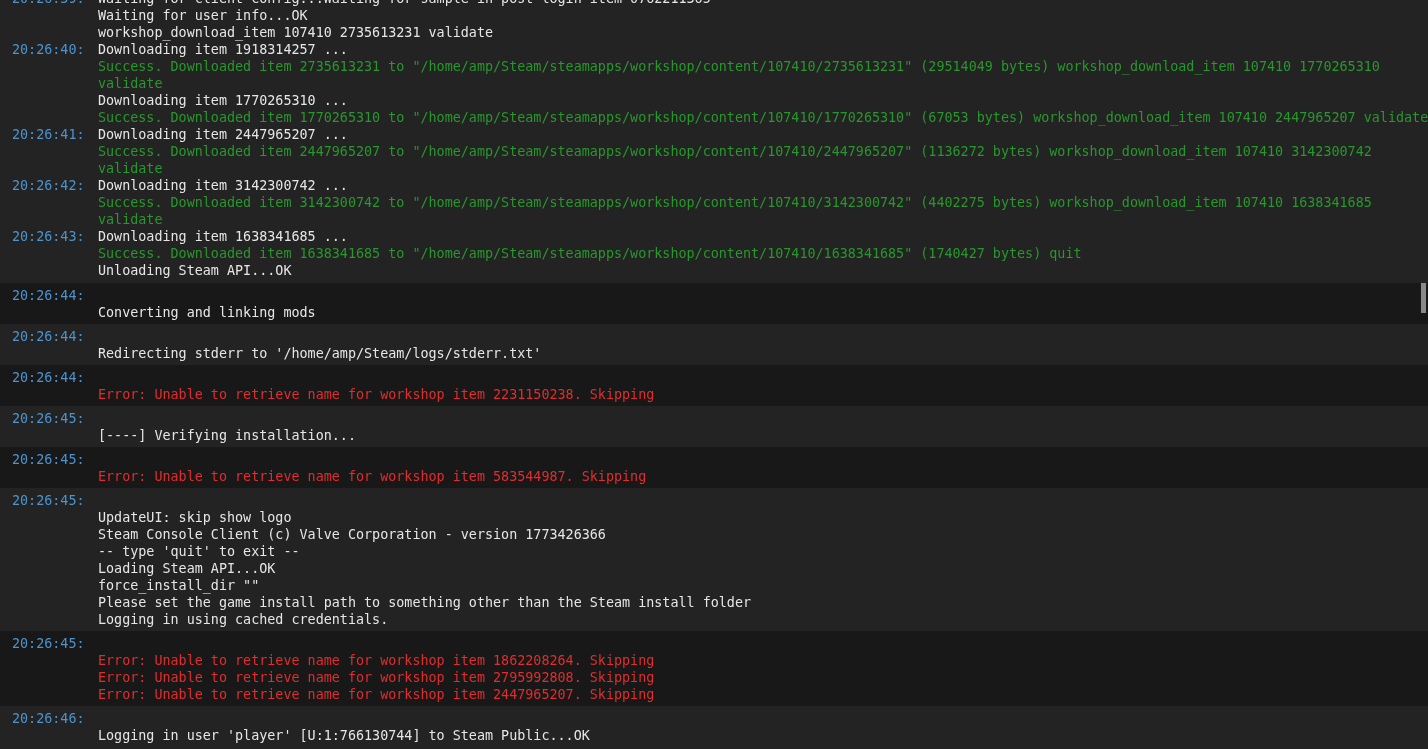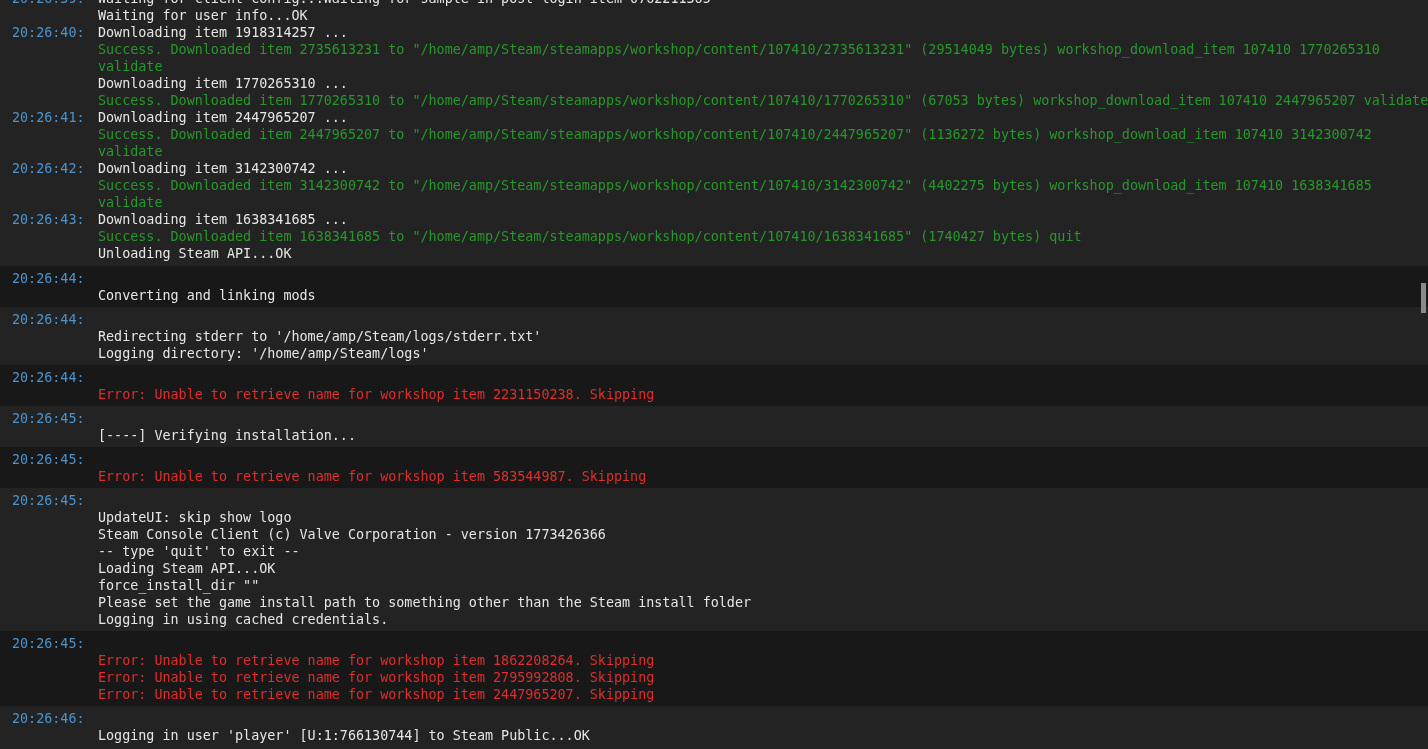--- a/index.html
+++ b/index.html
@@ -60,20 +60,21 @@
   }
 </style>
 </head>
 <body>
 
 <div id="console">
   <div id="log">
       <div class="block light first">
         <div class="row"><span class="ts">20:26:39:</span><span class="msg kind-text">Waiting for client config...Waiting for sample in post login item 0762211365</span></div>
         <div class="row"><span class="ts"></span><span class="msg kind-text">Waiting for user info...OK</span></div>
+        <div class="row"><span class="ts"></span><span class="msg kind-text">workshop_download_item 107410 2735613231 validate</span></div>
         <div class="row"><span class="ts">20:26:40:</span><span class="msg kind-text">Downloading item 1918314257 ...</span></div>
         <div class="row"><span class="ts"></span><span class="msg kind-success">Success. Downloaded item 2735613231 to "/home/amp/Steam/steamapps/workshop/content/107410/2735613231" (29514049 bytes) workshop_download_item 107410 1770265310</span></div>
         <div class="row"><span class="ts"></span><span class="msg kind-success">validate</span></div>
         <div class="row"><span class="ts"></span><span class="msg kind-text">Downloading item 1770265310 ...</span></div>
         <div class="row"><span class="ts"></span><span class="msg kind-success">Success. Downloaded item 1770265310 to "/home/amp/Steam/steamapps/workshop/content/107410/1770265310" (67053 bytes) workshop_download_item 107410 2447965207 validate</span></div>
         <div class="row"><span class="ts">20:26:41:</span><span class="msg kind-text">Downloading item 2447965207 ...</span></div>
         <div class="row"><span class="ts"></span><span class="msg kind-success">Success. Downloaded item 2447965207 to "/home/amp/Steam/steamapps/workshop/content/107410/2447965207" (1136272 bytes) workshop_download_item 107410 3142300742</span></div>
         <div class="row"><span class="ts"></span><span class="msg kind-success">validate</span></div>
         <div class="row"><span class="ts">20:26:42:</span><span class="msg kind-text">Downloading item 3142300742 ...</span></div>
         <div class="row"><span class="ts"></span><span class="msg kind-success">Success. Downloaded item 3142300742 to "/home/amp/Steam/steamapps/workshop/content/107410/3142300742" (4402275 bytes) workshop_download_item 107410 1638341685</span></div>
@@ -82,21 +83,20 @@
         <div class="row"><span class="ts"></span><span class="msg kind-success">Success. Downloaded item 1638341685 to "/home/amp/Steam/steamapps/workshop/content/107410/1638341685" (1740427 bytes) quit</span></div>
         <div class="row"><span class="ts"></span><span class="msg kind-text">Unloading Steam API...OK</span></div>
       </div>
       <div class="block dark">
         <div class="row"><span class="ts">20:26:44:</span><span class="msg kind-source">bash</span></div>
         <div class="row"><span class="ts"></span><span class="msg kind-text">Converting and linking mods</span></div>
       </div>
       <div class="block light">
         <div class="row"><span class="ts">20:26:44:</span><span class="msg kind-source">SteamCMD</span></div>
         <div class="row"><span class="ts"></span><span class="msg kind-text">Redirecting stderr to '/home/amp/Steam/logs/stderr.txt'</span></div>
-        <div class="row"><span class="ts"></span><span class="msg kind-text">Logging directory: '/home/amp/Steam/logs'</span></div>
       </div>
       <div class="block dark">
         <div class="row"><span class="ts">20:26:44:</span><span class="msg kind-source">bash</span></div>
         <div class="row"><span class="ts"></span><span class="msg kind-error">Error: Unable to retrieve name for workshop item 2231150238. Skipping</span></div>
       </div>
       <div class="block light">
         <div class="row"><span class="ts">20:26:45:</span><span class="msg kind-source">SteamCMD</span></div>
         <div class="row"><span class="ts"></span><span class="msg kind-text">[----] Verifying installation...</span></div>
       </div>
       <div class="block dark">

